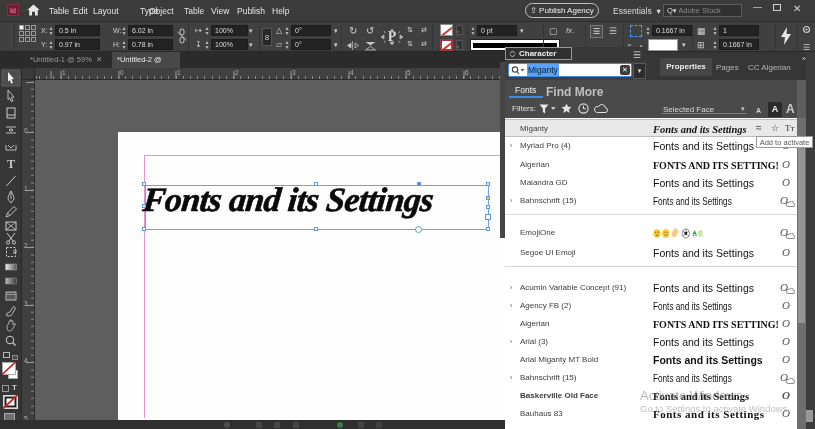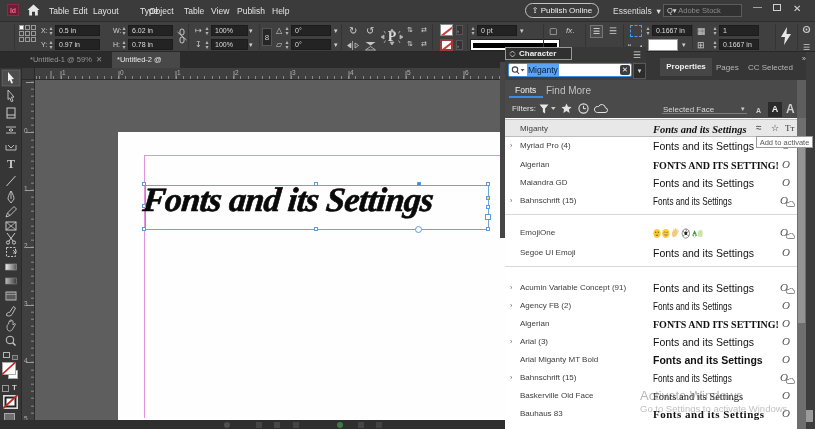--- a/index.html
+++ b/index.html
@@ -56,21 +56,21 @@
     </svg>
 <div class="abs menu" style="left:49px;">Table</div>
 <div class="abs menu" style="left:73px;">Edit</div>
 <div class="abs menu" style="left:93px;">Layout</div>
 <div class="abs menu" style="left:124px;margin-left:16px;">Type</div>
 <div class="abs menu" style="left:149px;">Object</div>
 <div class="abs menu" style="left:184px;">Table</div>
 <div class="abs menu" style="left:211px;">View</div>
 <div class="abs menu" style="left:237px;">Publish</div>
 <div class="abs menu" style="left:272px;">Help</div>
-<div class="abs" style="left:525px;top:3px;width:74px;height:15px;border:1px solid #c2c2c2;border-radius:8px;color:#efefef;font-size:8px;line-height:13px;text-align:center;">⇪ Publish Online</div>
+<div class="abs" style="left:525px;top:3px;width:74px;height:15px;border:1px solid #c2c2c2;border-radius:8px;color:#efefef;font-size:8px;line-height:13px;text-align:center;">⇪ Publish Agency</div>
 <div class="abs" style="left:613px;top:6px;color:#dedede;font-size:8.5px;">Essentials &nbsp;▾</div>
 <div class="abs" style="left:663px;top:4px;width:79px;height:13px;background:#313131;border:1px solid #5c5c5c;color:#8a8a8a;font-size:7.5px;line-height:11px;padding-left:3px;"><span style="color:#d5d5d5;">Q▾</span> Adobe Stock</div>
 <div class="abs" style="left:753px;top:2px;color:#d8d8d8;font-size:9px;">—</div>
 <div class="abs" style="left:773px;top:4px;width:8px;height:7px;border:1px solid #d0d0d0;"></div>
 <div class="abs" style="left:793px;top:3px;color:#d8d8d8;font-size:10px;">✕</div>
 
 <div class="abs" id="ctrlbar"></div>
 <div class="abs" id="cb">
       <div style="position:absolute;left:19px;top:25px;width:17px;height:17px;display:grid;grid-template-columns:repeat(3,1fr);grid-gap:1px;">
         <div style="background:#fff;border:1px solid #9a9a9a;"></div>
@@ -343,21 +343,21 @@
 <div class="abs" style="left:256px;top:422px;width:6px;height:6px;background:#454545;"></div>
 <div class="abs" style="left:274px;top:422px;width:6px;height:6px;background:#484848;"></div>
 <div class="abs" style="left:293px;top:422px;width:6px;height:6px;background:#454545;"></div>
 <div class="abs" style="left:337px;top:422px;width:6px;height:6px;background:#3e7a46;border-radius:50%;"></div>
 <div class="abs" style="left:358px;top:422px;width:6px;height:6px;background:#464646;"></div>
 <div class="abs" style="left:376px;top:422px;width:6px;height:6px;background:#424242;"></div>
 
 <div class="abs" id="proptabs"></div>
 <div class="abs" style="left:660px;top:58px;width:52px;height:18px;background:#464646;color:#f0f0f0;font-size:8px;font-weight:bold;line-height:18px;text-align:center;">Properties</div>
 <div class="abs" style="left:716px;top:63px;color:#b5b5b5;font-size:8px;">Pages</div>
-<div class="abs" style="left:748px;top:63px;color:#b5b5b5;font-size:8px;">CC Selected</div>
+<div class="abs" style="left:748px;top:63px;color:#b5b5b5;font-size:8px;">CC Algerian</div>
 <div class="abs" style="left:802px;top:55px;color:#c9c9c9;font-size:7px;">»</div>
 <div class="abs" id="dockedge"></div>
 
 <div class="abs" id="chheadbg"></div>
 <div class="abs" id="chhead">Character</div>
 <svg class="abs" style="left:509px;top:50px;" width="7" height="8" viewBox="0 0 7 8">
       <path d="M1 3.5 L3.5 1 L6 3.5 M1 4.5 L3.5 7 L6 4.5" stroke="#cfcfcf" stroke-width="0.9" fill="none"></path>
     </svg>
 <div class="abs" style="left:633px;top:50px;color:#d5d5d5;font-size:9px;">☰</div>
 <div class="abs" id="searchrow"></div>
@@ -367,21 +367,21 @@
       <line x1="6" y1="5.7" x2="8" y2="8" stroke="#444" stroke-width="1.1"></line>
       <path d="M9.5 3 l2 2.4 2-2.4z" fill="#555"></path>
     </svg>
 <div class="abs" style="left:527px;top:64px;background:#5ba3f5;color:#082033;font-size:8.5px;line-height:12px;padding:0 1px;">Miganty</div>
 <div class="abs" style="left:620px;top:65px;width:10px;height:10px;background:#3d3d3d;border-radius:2px;color:#fff;font-size:7px;line-height:10px;text-align:center;">✕</div>
 <div class="abs" style="left:633px;top:63px;width:13px;height:16px;background:#2d2d2d;border:1px solid #585858;color:#ddd;font-size:7px;line-height:14px;text-align:center;">▾</div>
 
 <div class="abs" id="popup">
   <div class="abs" style="left:10px;top:5px;color:#f2f2f2;font-size:8.5px;">Fonts</div>
   <div class="abs" style="left:4px;top:16px;width:34px;height:2px;background:#3b8bea;"></div>
-  <div class="abs" style="left:41px;top:5px;color:#c0c0c0;font-size:10px;">Find More</div>
+  <div class="abs" style="left:41px;top:5px;color:#c0c0c0;font-size:12px;font-weight:bold;">Find More</div>
   <div class="abs" style="left:7px;top:24px;color:#e0e0e0;font-size:8px;">Filters:</div>
   <svg class="abs" style="left:34px;top:24px;" width="18" height="10" viewBox="0 0 18 10">
         <path d="M0.5 0.5 h9 l-3.4 4 v5 l-2.2-1.5 v-3.5 z" fill="#e8e8e8"></path>
         <path d="M12 3 l2.3 3 2.3-3z" fill="#ccc"></path>
       </svg>
   <svg class="abs" style="left:56px;top:23px;" width="11" height="11" viewBox="0 0 11 11">
         <path d="M5.5 0.5 L7 3.8 10.6 4.1 7.9 6.5 8.7 10 5.5 8.1 2.3 10 3.1 6.5 0.4 4.1 4 3.8 Z" fill="#e2e2e2"></path>
       </svg>
   <svg class="abs" style="left:73px;top:23px;" width="11" height="11" viewBox="0 0 11 11">
         <circle cx="5.5" cy="5.5" r="4.6" stroke="#e2e2e2" stroke-width="1.1" fill="none"></circle>
@@ -491,21 +491,21 @@
         </div>
         <div class="frow" style="top:251px;">
           <div class="farr">›</div>
           <div class="fname">Bahnschrift (15)</div>
           <div class="fprev"><span style="font-size:10.5px;display:inline-block;transform:scaleX(0.78);transform-origin:0 0;">Fonts and its Settings</span></div>
           <div class="oicon" style="left:275px;">O</div>
           <svg style="position:absolute;left:281px;top:9px;" width="9" height="6" viewBox="0 0 9 6">
             <path d="M2.2 5.5 a2 2 0 1 1 0.7-3.9 a2.4 2.4 0 0 1 4.6 0.8 a1.5 1.5 0 0 1-0.3 3.1 z" fill="none" stroke="#555" stroke-width="0.7"></path>
           </svg>
         </div>
-        <div class="frow" style="top:269px;">
+        <div class="frow" style="top:269px;font-weight:bold;">
           <div class="fname">Baskerville Old Face</div>
           <div class="fprev"><span style="font-family:'Liberation Serif',serif;font-size:10.5px;">Fonts and its Settings</span></div>
           <div class="oicon">O</div>
         </div>
         <div class="frow" style="top:287px;">
           <div class="fname">Bauhaus 83</div>
           <div class="fprev"><span style="font-family:'Liberation Serif',serif;font-weight:bold;font-size:11px;letter-spacing:0.5px;">Fonts and its Settings</span></div>
           <div class="oicon">O</div>
         </div>
       </div>

